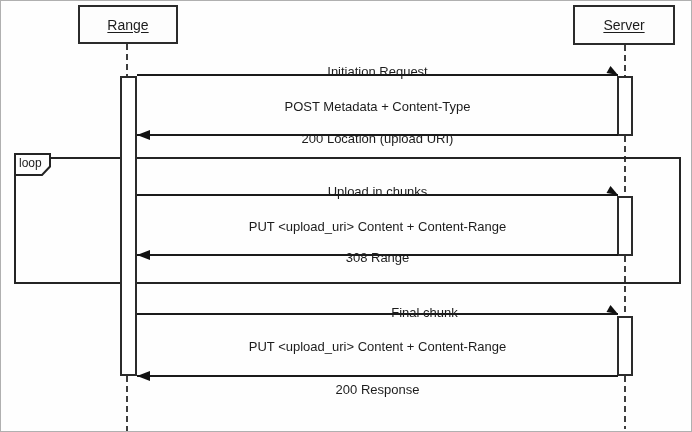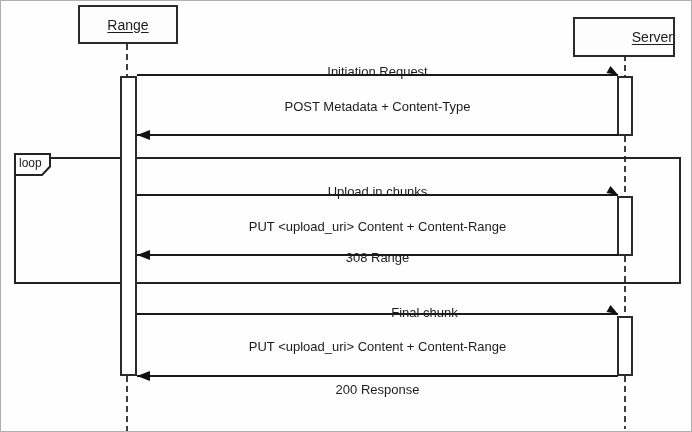--- a/index.html
+++ b/index.html
@@ -11,21 +11,21 @@
   }
   
   .actor {
     position:absolute; box-sizing:border-box;
     border:2px solid #2b2b2b; background:#fdfdfd;
     display:flex; align-items:center; justify-content:center;
     font-size:14px; z-index:4;
   }
   .actor span { text-decoration:underline; text-underline-offset:2px; }
   #client-box { left:77px;  top:4px; width:100px; height:39px; }
-  #server-box { left:572px; top:16px; width:102px; height:40px;justify-content:flex-end; }
+  #server-box { left:572px; top:4px; width:102px; height:40px; }
 
   
   .lifeline {
     position:absolute; width:2px; z-index:0;
     background:repeating-linear-gradient(180deg,#3d3d3d 0 6px, rgba(0,0,0,0) 6px 10px);
   }
   #cl-lf-1 { left:125px; top:43px;  height:32px; }
   #cl-lf-2 { left:125px; top:375px; height:56px; }
   #sv-lf-1 { left:623px; top:44px;  height:31px; }
   #sv-lf-2 { left:623px; top:135px; height:60px; }
@@ -110,20 +110,21 @@
   <div class="activation" id="client-act"></div>
   <div class="activation" id="server-act-1"></div>
   <div class="activation" id="server-act-2"></div>
   <div class="activation" id="server-act-3"></div>
 
   <div class="mlabel" id="title-1">Initiation Request</div>
   <div class="msg-line" id="req-1">
       <i class="ah-right"></i>
     </div>
   <div class="mlabel" id="reqtxt-1">POST Metadata + Content-Type</div>
+  <div class="mlabel" id="resptxt-1">200 Location (upload URI)</div>
   <div class="msg-line" id="resp-1">
       <i class="ah-left"></i>
     </div>
 
   <div class="mlabel" id="title-2">Upload in chunks</div>
   <div class="msg-line" id="req-2">
       <i class="ah-right"></i>
     </div>
   <div class="mlabel" id="reqtxt-2">PUT &lt;upload_uri&gt; Content + Content-Range</div>
   <div class="mlabel" id="resptxt-2">308 Range</div>

